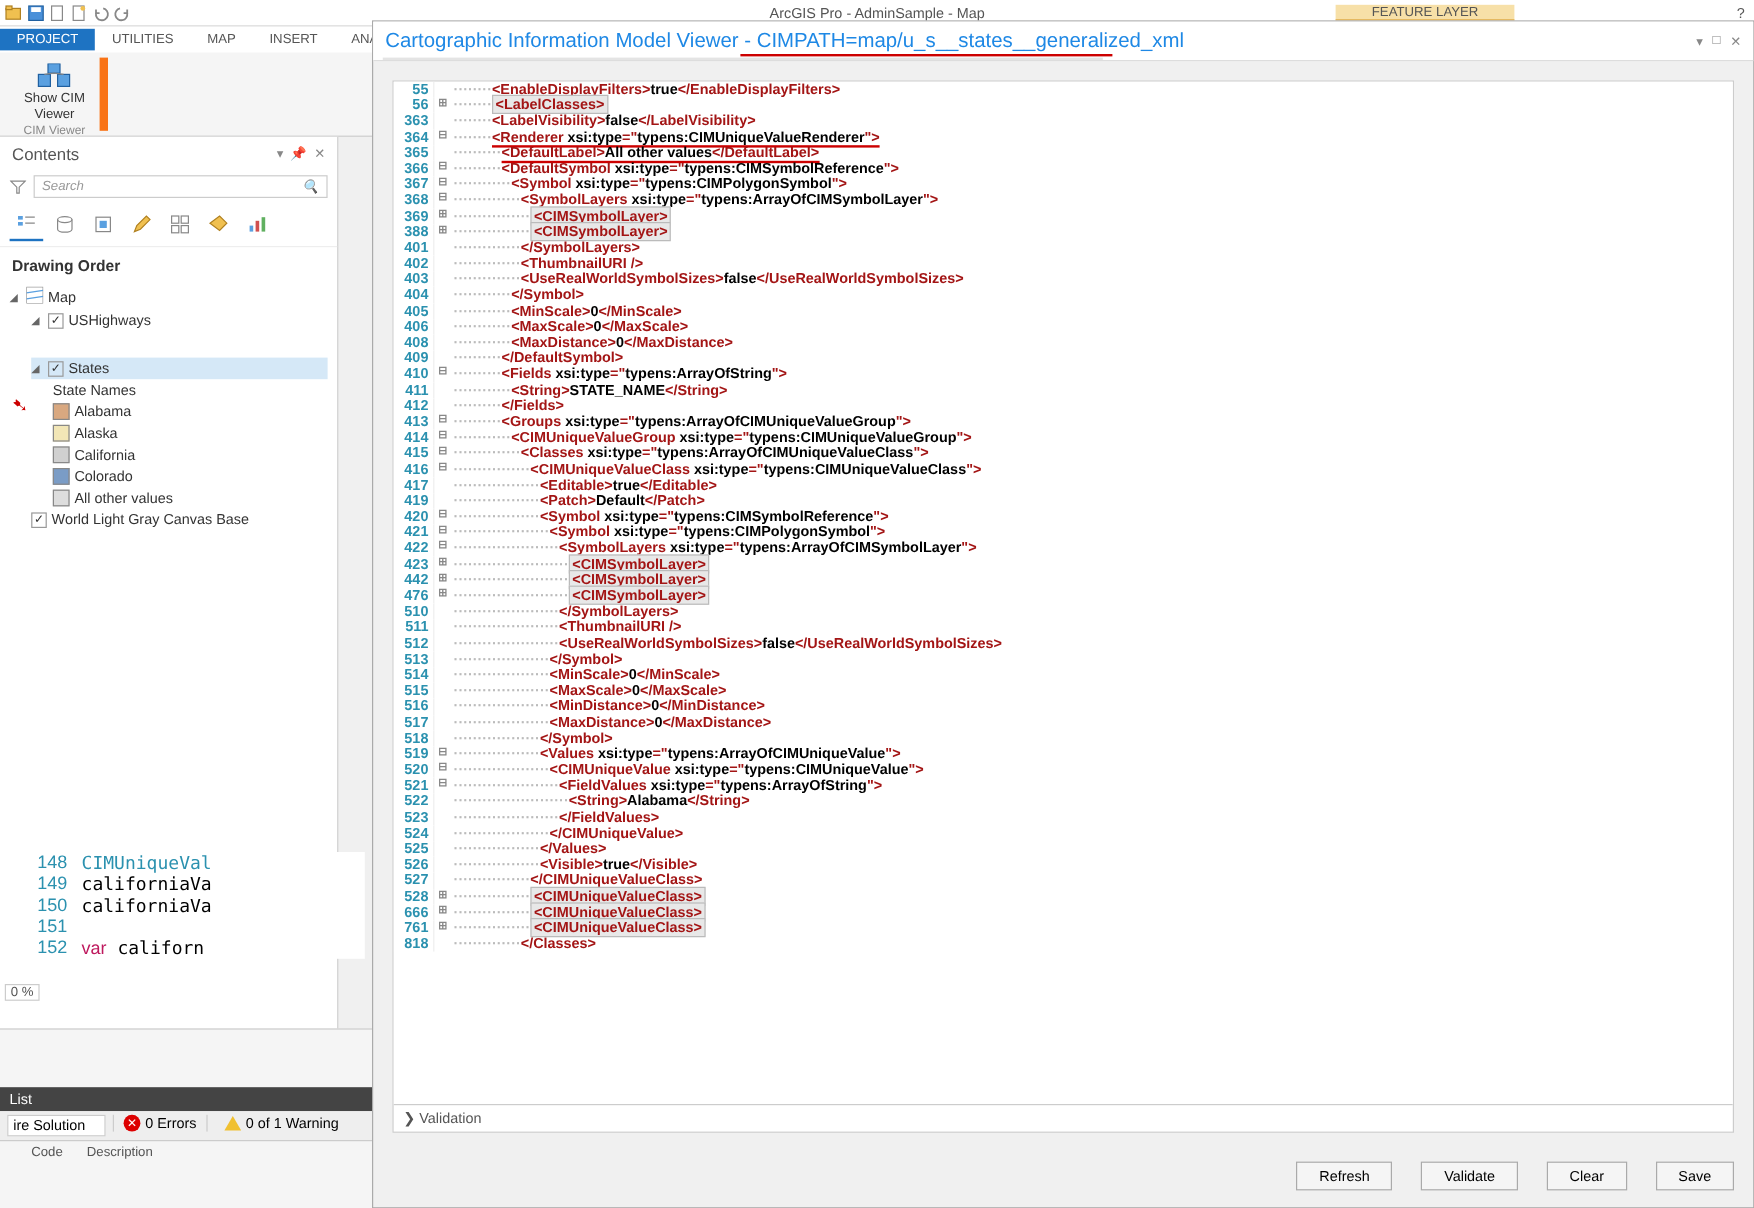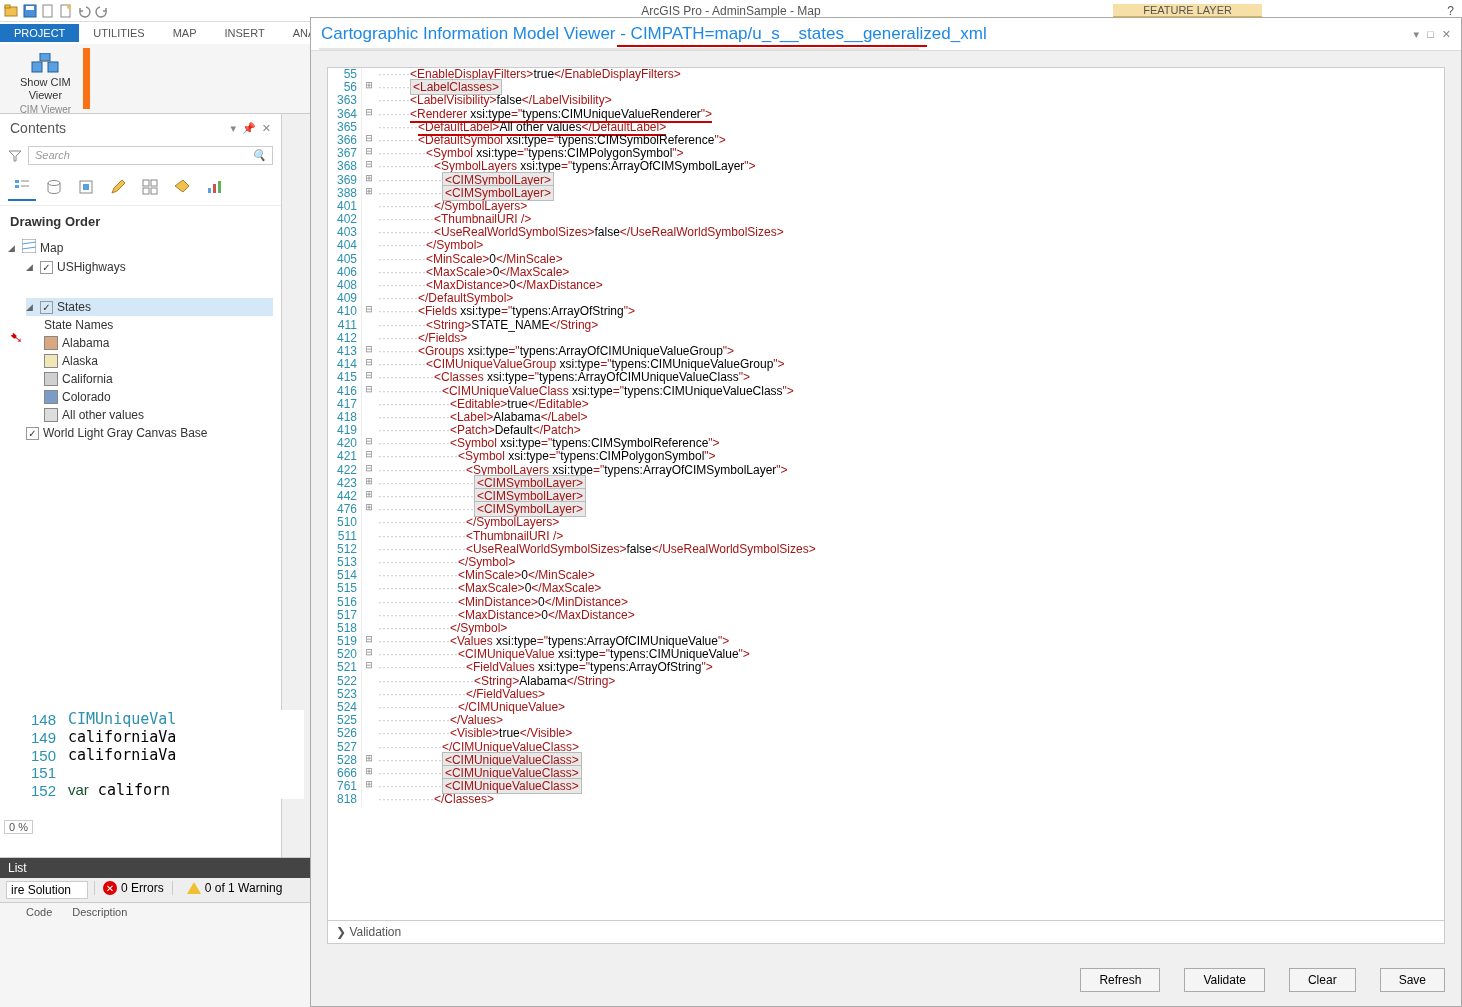--- a/index.html
+++ b/index.html
@@ -46,43 +46,43 @@
 .swatch { width: 14px; height: 14px; border: 1px solid #888; display: inline-block; }
 .arrow-annot { position: absolute; left: 10px; top: 214px; color: #c00; font-size: 16px; transform: rotate(40deg); }
 
 
 .cim-window { position: absolute; left: 310px; top: 17px; right: 0; bottom: 0; border: 1px solid #aaa; background: #f0f0f0; display: flex; flex-direction: column; }
 .cim-titlebar { padding: 6px 10px; color: #1e88e5; font-size: 17px; font-weight: 400; display: flex; align-items: center; justify-content: space-between; background: #fff; border-bottom: 1px solid #ddd; position: relative; }
 .cim-title-underline1 { position: absolute; left: 306px; top: 27px; width: 310px; height: 2px; background: #c00; }
 .cim-title-underline2 { position: absolute; left: 8px; top: 30px; width: 600px; height: 2px; background: rgba(120,120,120,0.2); }
 .cim-window-controls { font-size: 11px; color: #888; display: flex; gap: 8px; }
 .cim-body { flex: 1; background: #fff; margin: 16px; border: 1px solid #ccc; display: flex; flex-direction: column; overflow: hidden; }
-.code-area { flex: 1; overflow: auto; background: #fff; font-family: Consolas, 'Courier New', monospace; font-size: 12px; }
+.code-area { flex: 1; overflow: auto; background: #fff; font-family: Consolas, 'Courier New', monospace; font-size: 12px; font-weight: bold; }
 .code-line { display: flex; align-items: flex-start; white-space: pre; line-height: 1.1; }
 .gutter { width: 34px; text-align: right; color: #2b91af; padding-right: 4px; background: #fff; border-right: 1px solid #eee; user-select: none; }
 .fold { width: 14px; text-align: center; color: #888; font-size: 9px; user-select: none; }
 .code { padding-left: 2px; }
 .tag { color: #a31515; }
 .text { color: #000; }
 .highlighted { background: #e8e8e8; border: 1px solid #bbb; padding: 0 2px; }
 .red-underline { border-bottom: 2px solid #c00; }
 .dots { color: #bbb; }
 .validation-bar { border-top: 1px solid #ccc; padding: 4px 8px; color: #555; font-size: 12px; cursor: pointer; }
 .cim-buttons { display: flex; gap: 24px; padding: 8px 16px 14px; justify-content: flex-end; }
 .cim-btn { padding: 4px 18px; background: #f5f5f5; border: 1px solid #aaa; font-size: 12px; cursor: pointer; }
 
 
 .bottom-code { position: absolute; left: 4px; top: 710px; width: 300px; background: #fff; font-family: Consolas, monospace; font-size: 15px; }
-.bottom-code .bline { display: flex; align-items: center; }
+.bottom-code .bline { display: flex; }
 .bottom-code .bg { width: 64px; text-align: right; color: #2b91af; padding-right: 12px; }
 .bottom-code .bc { color: #000; }
 
 
 .errorlist { position: absolute; left: 0; bottom: 0; right: 1152px; height: 150px; background: #f5f5f5; border-top: 1px solid #ccc; }
-.errorlist-header { background: #444; color: #fff; padding: 3px 8px; font-size: 12px; }
+.errorlist-header { background: #444; color: #fff; padding: 3px 8px; font-size: 12px; margin-top: 48px; }
 .errorlist-row { display: flex; align-items: flex-start; gap: 6px; padding: 3px 6px; background: #eee; font-size: 12px; border-bottom: 1px solid #ccc;}
 .eh-dd { border: 1px solid #ccc; padding: 1px 16px 1px 4px; background: #fff; }
 .eh-err { display: flex; align-items: center; gap: 4px; border-left: 1px solid #ccc; border-right: 1px solid #ccc; padding: 0 8px; }
 .eh-warn { display: flex; align-items: center; gap: 4px; padding: 0 8px; }
 .err-icon { width: 14px; height: 14px; border-radius: 50%; background: #d00; color:#fff; display:inline-flex; align-items:center; justify-content:center; font-size:10px; }
 .warn-icon { width: 0; height: 0; border-left: 7px solid transparent; border-right: 7px solid transparent; border-bottom: 12px solid #f0c030; position: relative; }
 .errorlist-cols { display: flex; padding: 3px 6px; font-size: 11px; color: #555; }
 .errorlist-cols span { padding-right: 20px; }
 </style>
 </head>
@@ -282,21 +282,21 @@
       <div class="bline">
         <div class="bg">150</div>
         <div class="bc" style="font-family:Consolas,monospace;">californiaVa</div>
       </div>
       <div class="bline">
         <div class="bg">151</div>
         <div class="bc" style="font-family:Consolas,monospace;"></div>
       </div>
       <div class="bline">
         <div class="bg">152</div>
-        <div class="bc" style="font-family:Consolas,monospace;"><span style="color:#14532d">var</span> californ</div>
+        <div class="bc" style="font-family:Consolas,monospace;"><span style="color:#be185d">var</span> californ</div>
       </div>
     </div>
 </div>
 <div style="position:absolute; left:4px; top:820px; font-size:11px; color:#555; border:1px solid #ccc; padding:0 4px; background:#fff;">0 %</div>
 
 <div class="errorlist">
   <div class="errorlist-header">List</div>
   <div class="errorlist-row">
     <span class="eh-dd">ire Solution</span>
     <span class="eh-err">
@@ -347,21 +347,20 @@
         <div class="code-line"><div class="gutter">408</div><div class="fold"></div><div class="code"><span class="dots">············</span><span class="tag">&lt;MaxDistance&gt;</span><span class="text">0</span><span class="tag">&lt;/MaxDistance&gt;</span></div></div>
         <div class="code-line"><div class="gutter">409</div><div class="fold"></div><div class="code"><span class="dots">··········</span><span class="tag">&lt;/DefaultSymbol&gt;</span></div></div>
         <div class="code-line"><div class="gutter">410</div><div class="fold">⊟</div><div class="code"><span class="dots">··········</span><span class="tag">&lt;Fields </span><span class="text">xsi:</span><span class="tag"></span><span class="text">type</span><span class="tag">="</span><span class="text">typens:ArrayOfString</span><span class="tag">"&gt;</span></div></div>
         <div class="code-line"><div class="gutter">411</div><div class="fold"></div><div class="code"><span class="dots">············</span><span class="tag">&lt;String&gt;</span><span class="text">STATE_NAME</span><span class="tag">&lt;/String&gt;</span></div></div>
         <div class="code-line"><div class="gutter">412</div><div class="fold"></div><div class="code"><span class="dots">··········</span><span class="tag">&lt;/Fields&gt;</span></div></div>
         <div class="code-line"><div class="gutter">413</div><div class="fold">⊟</div><div class="code"><span class="dots">··········</span><span class="tag">&lt;Groups </span><span class="text">xsi:</span><span class="tag"></span><span class="text">type</span><span class="tag">="</span><span class="text">typens:ArrayOfCIMUniqueValueGroup</span><span class="tag">"&gt;</span></div></div>
         <div class="code-line"><div class="gutter">414</div><div class="fold">⊟</div><div class="code"><span class="dots">············</span><span class="tag">&lt;CIMUniqueValueGroup </span><span class="text">xsi:</span><span class="tag"></span><span class="text">type</span><span class="tag">="</span><span class="text">typens:CIMUniqueValueGroup</span><span class="tag">"&gt;</span></div></div>
         <div class="code-line"><div class="gutter">415</div><div class="fold">⊟</div><div class="code"><span class="dots">··············</span><span class="tag">&lt;Classes </span><span class="text">xsi:</span><span class="tag"></span><span class="text">type</span><span class="tag">="</span><span class="text">typens:ArrayOfCIMUniqueValueClass</span><span class="tag">"&gt;</span></div></div>
         <div class="code-line"><div class="gutter">416</div><div class="fold">⊟</div><div class="code"><span class="dots">················</span><span class="tag">&lt;CIMUniqueValueClass </span><span class="text">xsi:</span><span class="tag"></span><span class="text">type</span><span class="tag">="</span><span class="text">typens:CIMUniqueValueClass</span><span class="tag">"&gt;</span></div></div>
         <div class="code-line"><div class="gutter">417</div><div class="fold"></div><div class="code"><span class="dots">··················</span><span class="tag">&lt;Editable&gt;</span><span class="text">true</span><span class="tag">&lt;/Editable&gt;</span></div></div>
-        <div class="code-line"><div class="gutter">418</div><div class="fold"></div><div class="code"><span class="dots">··················</span><span class="tag">&lt;Label&gt;</span><span class="text">Alabama</span><span class="tag">&lt;/Label&gt;</span></div></div>
         <div class="code-line"><div class="gutter">419</div><div class="fold"></div><div class="code"><span class="dots">··················</span><span class="tag">&lt;Patch&gt;</span><span class="text">Default</span><span class="tag">&lt;/Patch&gt;</span></div></div>
         <div class="code-line"><div class="gutter">420</div><div class="fold">⊟</div><div class="code"><span class="dots">··················</span><span class="tag">&lt;Symbol </span><span class="text">xsi:</span><span class="tag"></span><span class="text">type</span><span class="tag">="</span><span class="text">typens:CIMSymbolReference</span><span class="tag">"&gt;</span></div></div>
         <div class="code-line"><div class="gutter">421</div><div class="fold">⊟</div><div class="code"><span class="dots">····················</span><span class="tag">&lt;Symbol </span><span class="text">xsi:</span><span class="tag"></span><span class="text">type</span><span class="tag">="</span><span class="text">typens:CIMPolygonSymbol</span><span class="tag">"&gt;</span></div></div>
         <div class="code-line"><div class="gutter">422</div><div class="fold">⊟</div><div class="code"><span class="dots">······················</span><span class="tag">&lt;SymbolLayers </span><span class="text">xsi:</span><span class="tag"></span><span class="text">type</span><span class="tag">="</span><span class="text">typens:ArrayOfCIMSymbolLayer</span><span class="tag">"&gt;</span></div></div>
         <div class="code-line"><div class="gutter">423</div><div class="fold">⊞</div><div class="code"><span class="dots">························</span><span class="highlighted"><span class="tag">&lt;CIMSymbolLayer&gt;</span></span></div></div>
         <div class="code-line"><div class="gutter">442</div><div class="fold">⊞</div><div class="code"><span class="dots">························</span><span class="highlighted"><span class="tag">&lt;CIMSymbolLayer&gt;</span></span></div></div>
         <div class="code-line"><div class="gutter">476</div><div class="fold">⊞</div><div class="code"><span class="dots">························</span><span class="highlighted"><span class="tag">&lt;CIMSymbolLayer&gt;</span></span></div></div>
         <div class="code-line"><div class="gutter">510</div><div class="fold"></div><div class="code"><span class="dots">······················</span><span class="tag">&lt;/SymbolLayers&gt;</span></div></div>
         <div class="code-line"><div class="gutter">511</div><div class="fold"></div><div class="code"><span class="dots">······················</span><span class="tag">&lt;ThumbnailURI /&gt;</span></div></div>
         <div class="code-line"><div class="gutter">512</div><div class="fold"></div><div class="code"><span class="dots">······················</span><span class="tag">&lt;UseRealWorldSymbolSizes&gt;</span><span class="text">false</span><span class="tag">&lt;/UseRealWorldSymbolSizes&gt;</span></div></div>

